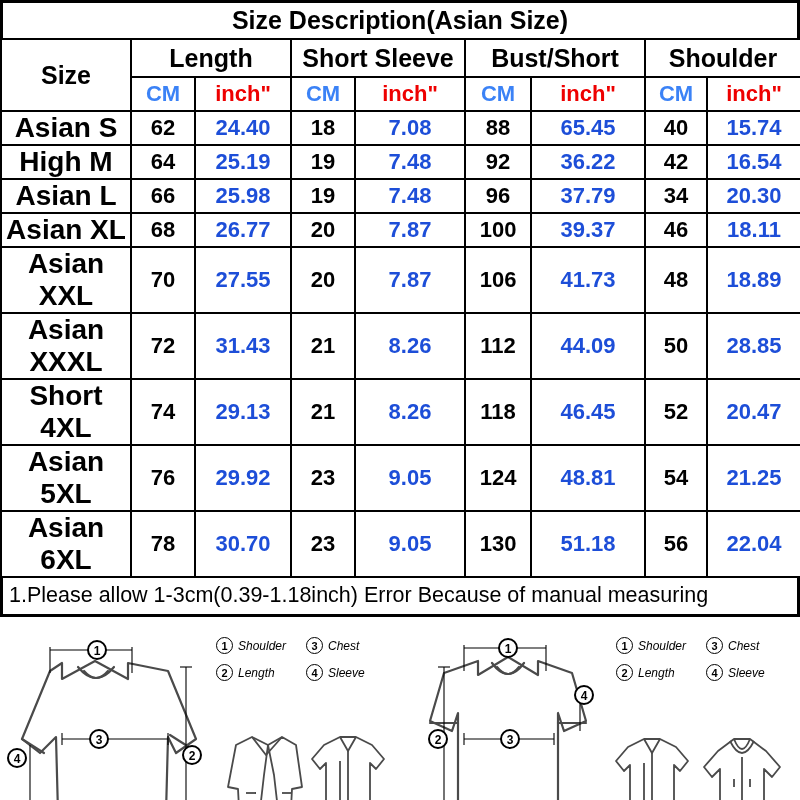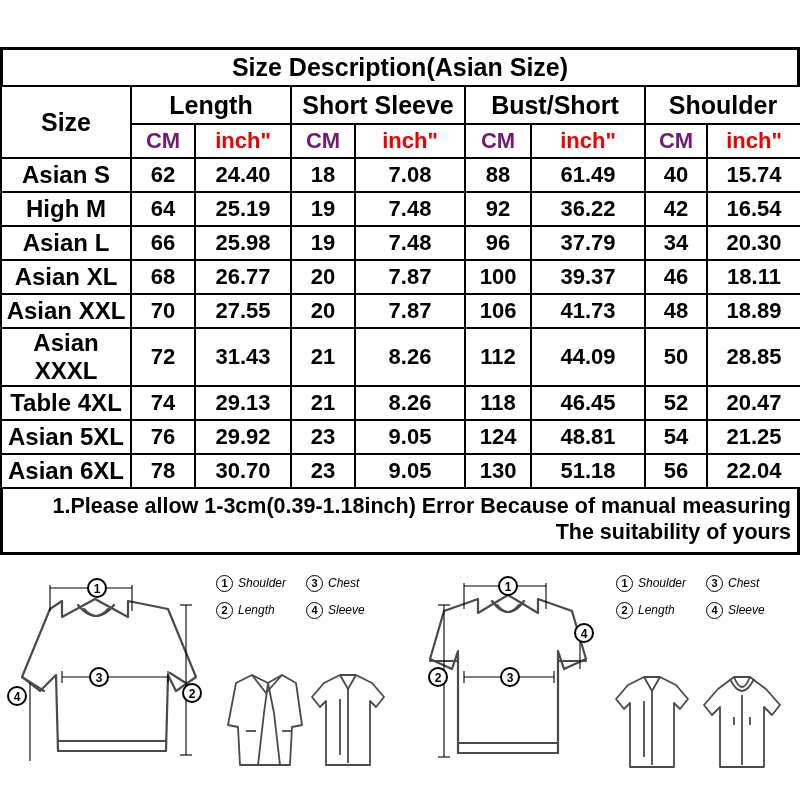--- a/index.html
+++ b/index.html
@@ -24,21 +24,20 @@
   
   .title-bar {
     height: 38px;
     border-left: 3px solid #000;
     border-right: 3px solid #000;
     border-top: 3px solid #000;
     box-sizing: border-box;
     display: flex;
     align-items: center;
     justify-content: center;
-    margin-top: 47px;
   }
   .title-bar .title-text {
     font-size: 25px;
     font-weight: bold;
     letter-spacing: 0px;
     line-height: 1;
   }
 
   
   table.size-table {
@@ -57,37 +56,37 @@
     height: 36px;
     font-weight: bold;
   }
   .hdr-size {
     font-size: 25px;
     border-radius: 11px;
   }
   .unit-cm {
     font-size: 22px;
     height: 32px;
-    color: #701a75;
+    color: #3b82f6;
   }
   .unit-inch {
     font-size: 22px;
     height: 32px;
     color: #ee0000;
   }
   .row-cell {
     font-size: 22px;
     height: 32px;
     font-weight: normal;
   }
   .row-cell.red {
-    color: #000000;
+    color: #1d4ed8;
   }
   .row-label {
-    font-size: 24px;
+    font-size: 28px;
     font-weight: normal;
   }
 
   
   col.c-size   { width: 130px; }
   col.c-cm     { width: 64px;  }
   col.c-inch   { width: 96px;  }
   col.c-cm2    { width: 64px;  }
   col.c-inch2  { width: 110px; }
   col.c-cm3    { width: 66px;  }
@@ -101,22 +100,21 @@
     border-right: 3px solid #000;
     border-bottom: 3px solid #000;
     box-sizing: border-box;
     padding: 4px 6px 6px 6px;
     width: 800px;
   }
   .notes p {
     margin: 0;
     font-size: 21.5px;
     line-height: 1.23;
-    font-weight: bold;
-    text-align: right;
+    font-weight: normal;
   }
   .notes p.indent {
     text-indent: 14px;
   }
 
   
   .diagrams {
     position: relative;
     width: 800px;
     height: 255px;
@@ -211,21 +209,21 @@
       </tr>
     </thead>
     <tbody>
       <tr>
         <td class="row-label">Asian S</td>
         <td class="row-cell">62</td>
         <td class="row-cell red">24.40</td>
         <td class="row-cell">18</td>
         <td class="row-cell red">7.08</td>
         <td class="row-cell">88</td>
-        <td class="row-cell red">61.49</td>
+        <td class="row-cell red">65.45</td>
         <td class="row-cell">40</td>
         <td class="row-cell red">15.74</td>
       </tr>
       <tr>
         <td class="row-label">High M</td>
         <td class="row-cell">64</td>
         <td class="row-cell red">25.19</td>
         <td class="row-cell">19</td>
         <td class="row-cell red">7.48</td>
         <td class="row-cell">92</td>
@@ -271,21 +269,21 @@
         <td class="row-cell">72</td>
         <td class="row-cell red">31.43</td>
         <td class="row-cell">21</td>
         <td class="row-cell red">8.26</td>
         <td class="row-cell">112</td>
         <td class="row-cell red">44.09</td>
         <td class="row-cell">50</td>
         <td class="row-cell red">28.85</td>
       </tr>
       <tr>
-        <td class="row-label">Table 4XL</td>
+        <td class="row-label">Short 4XL</td>
         <td class="row-cell">74</td>
         <td class="row-cell red">29.13</td>
         <td class="row-cell">21</td>
         <td class="row-cell red">8.26</td>
         <td class="row-cell">118</td>
         <td class="row-cell red">46.45</td>
         <td class="row-cell">52</td>
         <td class="row-cell red">20.47</td>
       </tr>
       <tr>
@@ -308,21 +306,20 @@
         <td class="row-cell">130</td>
         <td class="row-cell red">51.18</td>
         <td class="row-cell">56</td>
         <td class="row-cell red">22.04</td>
       </tr>
     </tbody>
   </table>
 
   <div class="notes">
     <p>1.Please allow 1-3cm(0.39-1.18inch) Error Because of manual measuring</p>
-    <p>The suitability of yours</p>
   </div>
 
   <div class="diagrams">
 
     <div class="panel left">
       <svg width="400" height="255" viewBox="0 0 400 255">
         <g fill="none" stroke="#4a4a4a" stroke-width="2.2" stroke-linejoin="round" stroke-linecap="round">
 
           <path d="M62 52 L95 34 L128 52 L128 36 L168 44 L196 112 L176 126 L168 110 L166 186 L58 186 L56 110 L40 126 L22 112 L50 44 L62 36 Z"></path>
 

